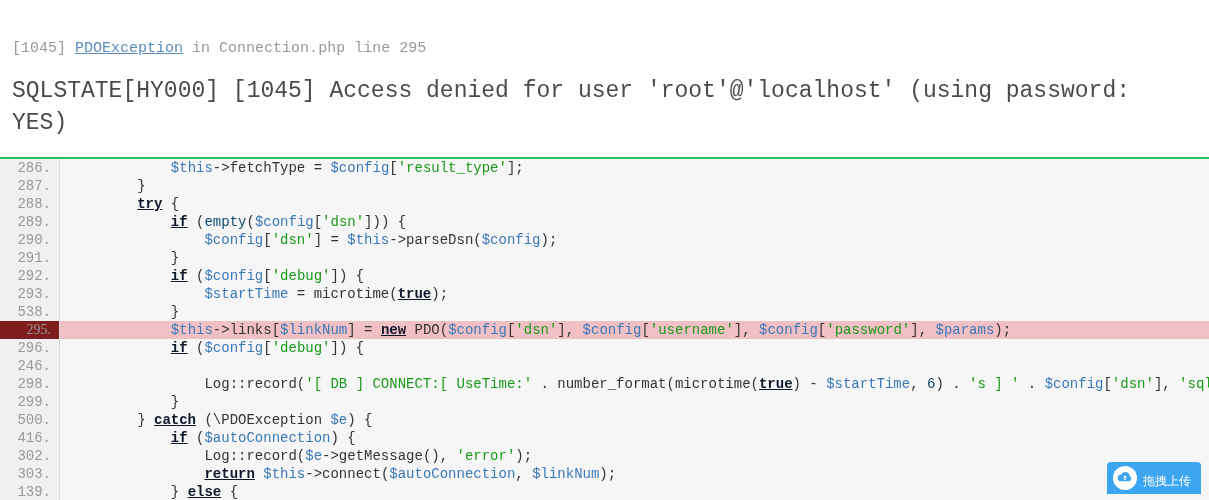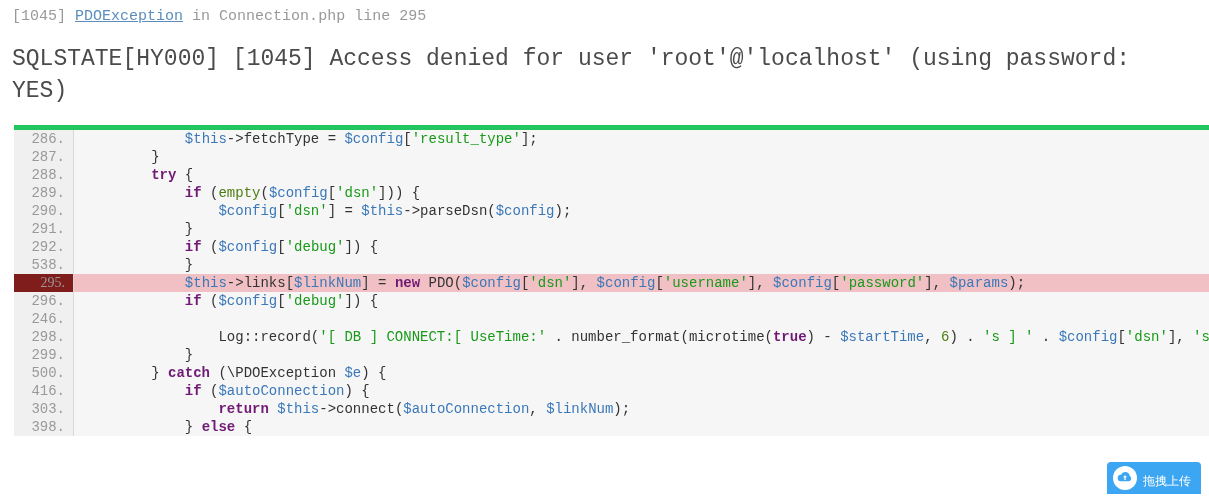--- a/index.html
+++ b/index.html
@@ -8,36 +8,36 @@
   font-size: 14px;
   background: #ffffff;
   color: #333;
   width: 1209px;
   overflow-x: hidden;
 }
 .header {
   padding: 8px 12px;
   font-size: 15px;
   color: #999;
+  margin-top: 32px;
 }
 .header .err-code { color: #999; }
 .header .exc-link { color: #5a8dbd; text-decoration: underline; cursor: pointer; }
 .header .loc-text { color: #999; }
 .title {
   font-family: Consolas, "Courier New", monospace;
   font-size: 23px;
   font-weight: normal;
   color: #4b4b4b;
   padding: 10px 12px 18px 12px;
   line-height: 1.4;
 }
 .code-panel {
-  border-top: 5px solid #22c55e;
+  border-top: 2px solid #22c55e;
   background: #f6f6f6;
-  margin-left: 14px;
 }
 .code-line {
   display: flex;
   font-size: 14px;
   line-height: 18px;
   height: 18px;
   white-space: pre;
 }
 .code-line.hl { background: #f1c0c4; }
 .gutter {
@@ -51,23 +51,23 @@
   user-select: none;
 }
 .code-line.hl .gutter { background: #7f1d1d; font-family: Liberation Serif, serif; }
 .code {
   padding-left: 10px;
   color: #333;
   flex: 1;
   overflow: hidden;
 }
 .tok-var { color: #3a78b8; }
-.tok-key { color: #701a75; font-weight: bold; }
+.tok-key { color: #0f172a; font-weight: bold; text-decoration: underline; }
 .tok-strg { color: #189a18; }
-.tok-kw2 { color: #4d7c0f; }
+.tok-kw2 { color: #0c4a6e; }
 .tok-com { color: #b52a1d; }
 .tok-punc { color: #333; }
 .upload-btn {
   position: fixed;
   right: 8px;
   bottom: 6px;
   display: flex;
   align-items: flex-end;
   gap: 6px;
   background: #3da6f2;
@@ -105,30 +105,32 @@
 <h1 class="title">SQLSTATE[HY000] [1045] Access denied for user 'root'@'localhost' (using password: YES)</h1>
 
 <div class="code-panel" id="code-panel">
     <div class="code-line"><div class="gutter">286.</div><div class="code"><span class="tok-punc">            </span><span class="tok-var">$this</span><span class="tok-punc">-&gt;fetchType = </span><span class="tok-var">$config</span><span class="tok-punc">[</span><span class="tok-strg">'result_type'</span><span class="tok-punc">];</span></div></div>
     <div class="code-line"><div class="gutter">287.</div><div class="code"><span class="tok-punc">        }</span></div></div>
     <div class="code-line"><div class="gutter">288.</div><div class="code"><span class="tok-punc">        </span><span class="tok-key">try</span><span class="tok-punc"> {</span></div></div>
     <div class="code-line"><div class="gutter">289.</div><div class="code"><span class="tok-punc">            </span><span class="tok-key">if</span><span class="tok-punc"> (</span><span class="tok-kw2">empty</span><span class="tok-punc">(</span><span class="tok-var">$config</span><span class="tok-punc">[</span><span class="tok-strg">'dsn'</span><span class="tok-punc">])) {</span></div></div>
     <div class="code-line"><div class="gutter">290.</div><div class="code"><span class="tok-punc">                </span><span class="tok-var">$config</span><span class="tok-punc">[</span><span class="tok-strg">'dsn'</span><span class="tok-punc">] = </span><span class="tok-var">$this</span><span class="tok-punc">-&gt;parseDsn(</span><span class="tok-var">$config</span><span class="tok-punc">);</span></div></div>
     <div class="code-line"><div class="gutter">291.</div><div class="code"><span class="tok-punc">            }</span></div></div>
     <div class="code-line"><div class="gutter">292.</div><div class="code"><span class="tok-punc">            </span><span class="tok-key">if</span><span class="tok-punc"> (</span><span class="tok-var">$config</span><span class="tok-punc">[</span><span class="tok-strg">'debug'</span><span class="tok-punc">]) {</span></div></div>
+    <div class="code-line"><div class="gutter">293.</div><div class="code"><span class="tok-punc">                </span><span class="tok-var">$startTime</span><span class="tok-punc"> = microtime(</span><span class="tok-key">true</span><span class="tok-punc">);</span></div></div>
     <div class="code-line"><div class="gutter">538.</div><div class="code"><span class="tok-punc">            }</span></div></div>
     <div class="code-line hl"><div class="gutter">295.</div><div class="code"><span class="tok-punc">            </span><span class="tok-var">$this</span><span class="tok-punc">-&gt;links[</span><span class="tok-var">$linkNum</span><span class="tok-punc">] = </span><span class="tok-key">new</span><span class="tok-punc"> PDO(</span><span class="tok-var">$config</span><span class="tok-punc">[</span><span class="tok-strg">'dsn'</span><span class="tok-punc">], </span><span class="tok-var">$config</span><span class="tok-punc">[</span><span class="tok-strg">'username'</span><span class="tok-punc">], </span><span class="tok-var">$config</span><span class="tok-punc">[</span><span class="tok-strg">'password'</span><span class="tok-punc">], </span><span class="tok-var">$params</span><span class="tok-punc">);</span></div></div>
     <div class="code-line"><div class="gutter">296.</div><div class="code"><span class="tok-punc">            </span><span class="tok-key">if</span><span class="tok-punc"> (</span><span class="tok-var">$config</span><span class="tok-punc">[</span><span class="tok-strg">'debug'</span><span class="tok-punc">]) {</span></div></div>
     <div class="code-line"><div class="gutter">246.</div><div class="code"><span class="tok-punc">                </span></div></div>
     <div class="code-line"><div class="gutter">298.</div><div class="code"><span class="tok-punc">                Log::record(</span><span class="tok-strg">'[ DB ] CONNECT:[ UseTime:'</span><span class="tok-punc"> . number_format(microtime(</span><span class="tok-key">true</span><span class="tok-punc">) - </span><span class="tok-var">$startTime</span><span class="tok-punc">, </span><span class="tok-kw2">6</span><span class="tok-punc">) . </span><span class="tok-strg">'s ] '</span><span class="tok-punc"> . </span><span class="tok-var">$config</span><span class="tok-punc">[</span><span class="tok-strg">'dsn'</span><span class="tok-punc">], </span><span class="tok-strg">'sql'</span></div></div>
     <div class="code-line"><div class="gutter">299.</div><div class="code"><span class="tok-punc">            }</span></div></div>
     <div class="code-line"><div class="gutter">500.</div><div class="code"><span class="tok-punc">        } </span><span class="tok-key">catch</span><span class="tok-punc"> (\PDOException </span><span class="tok-var">$e</span><span class="tok-punc">) {</span></div></div>
     <div class="code-line"><div class="gutter">416.</div><div class="code"><span class="tok-punc">            </span><span class="tok-key">if</span><span class="tok-punc"> (</span><span class="tok-var">$autoConnection</span><span class="tok-punc">) {</span></div></div>
+    <div class="code-line"><div class="gutter">302.</div><div class="code"><span class="tok-punc">                Log::record(</span><span class="tok-var">$e</span><span class="tok-punc">-&gt;getMessage(), </span><span class="tok-strg">'error'</span><span class="tok-punc">);</span></div></div>
     <div class="code-line"><div class="gutter">303.</div><div class="code"><span class="tok-punc">                </span><span class="tok-key">return</span><span class="tok-punc"> </span><span class="tok-var">$this</span><span class="tok-punc">-&gt;connect(</span><span class="tok-var">$autoConnection</span><span class="tok-punc">, </span><span class="tok-var">$linkNum</span><span class="tok-punc">);</span></div></div>
-    <div class="code-line"><div class="gutter">398.</div><div class="code"><span class="tok-punc">            } </span><span class="tok-key">else</span><span class="tok-punc"> {</span></div></div>
+    <div class="code-line"><div class="gutter">139.</div><div class="code"><span class="tok-punc">            } </span><span class="tok-key">else</span><span class="tok-punc"> {</span></div></div>
   </div>
 
 <div class="upload-btn">
   <span class="cloud">
     <svg width="16" height="12" viewBox="0 0 24 18">
       <path fill="#3da6f2" d="M6 14a5 5 0 0 1 0-10 7 7 0 0 1 13.2 2A4.5 4.5 0 0 1 18.5 14H6z"></path>
       <path fill="#fff" d="M12 5l3 3h-2v4h-2V8H9z"></path>
     </svg>
   </span>
   <span>拖拽上传</span>

